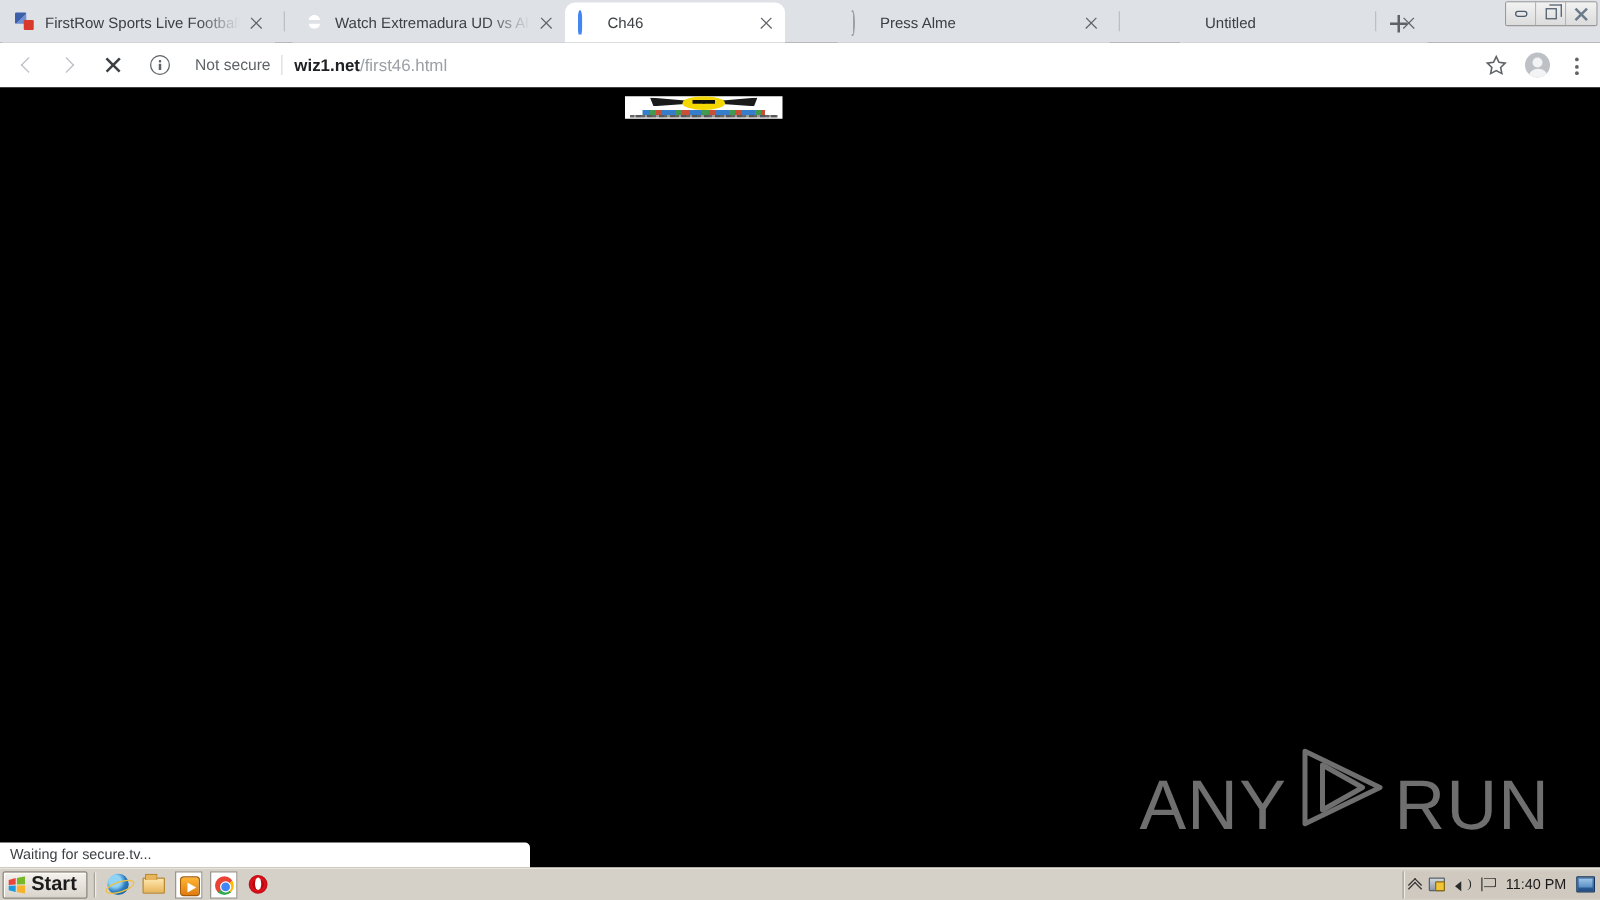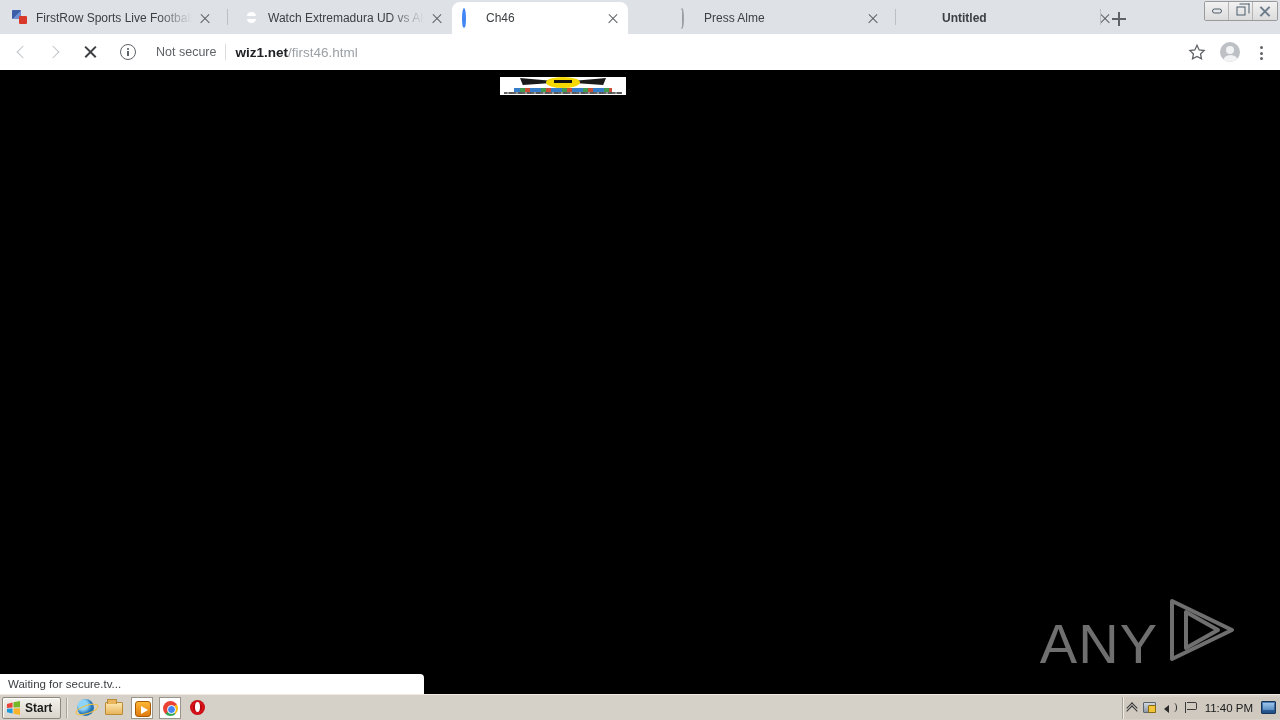--- a/index.html
+++ b/index.html
@@ -262,21 +262,21 @@
   #startbtn {
     margin-left: 2px; height: 22px; display: flex; align-items: center;
     padding: 0 8px 0 3px; gap: 4px;
     background: linear-gradient(#f4f2ee,#d9d4cb);
     border: 1px solid #8d887f; border-radius: 2px;
     box-shadow: inset 1px 1px 0 #fffdf8;
   }
   #startflag {
     width: 15px; height: 14px; position: relative; display:block;
   }
-  #startbtn span { font-size: 12px; font-weight: bold; color: #1b1b1b; }
+  #startbtn span { font-size: 16px; font-weight: bold; color: #1b1b1b; }
   .tb-sep { width: 1px; height: 20px; background: #a9a49c; margin: 0 5px;
             box-shadow: 1px 0 0 #efeae2; }
   .ql { width: 22px; height: 22px; position: relative; margin: 0 3px; }
   .ql.framed { border: 1px solid #9a958d; background: #ffffff; }
 
   
   .ie-icon {
     position:absolute; left:2px; top:2px; width:17px; height:17px; border-radius:50%;
     background: radial-gradient(circle at 35% 35%, #8fd3f7 0 30%, #2a7bbd 55%, #14558f 100%);
   }
@@ -393,21 +393,21 @@
       <span class="tab-close"></span>
     </div>
 
     <div class="tab inactive" style="left:670px; width:218px;">
       <span class="tab-fav"><span class="spinner gray"></span></span>
       <span class="tab-title">Press Alme</span>
       <span class="tab-close"></span>
     </div>
     <div class="tab-sep" style="left:895px;"></div>
 
-    <div class="tab inactive" style="left:922px; width:198px; padding-left:20px;font-weight:bold;">
+    <div class="tab inactive" style="left:944px; width:198px; padding-left:20px;">
       <span class="tab-title">Untitled</span>
       <span class="tab-close"></span>
     </div>
     <div class="tab-sep" style="left:1100px;"></div>
 
     <div id="newtab"></div>
 
     <div id="wincontrols">
       <div class="wbtn">
           <span class="g min-g"></span>
@@ -464,20 +464,21 @@
       <div class="text1"></div>
       <div class="text2"></div>
     </div>
 
     <div id="watermark">
       <span class="wm-text">ANY</span>
       <svg width="78" height="70" viewBox="0 0 78 70">
         <polygon points="10,6 70,35 10,64" fill="none" stroke="#6f6f6f" stroke-width="4" stroke-linejoin="round"></polygon>
         <polygon points="24,17 56,35 24,53" fill="none" stroke="#6f6f6f" stroke-width="4" stroke-linejoin="round"></polygon>
       </svg>
+      <span class="wm-text">RUN</span>
     </div>
 
     <div id="statusbar">
       <span>Waiting for secure.tv...</span>
     </div>
   </div>
 </div>
 
 <div id="taskbar">
   <div id="startbtn">

